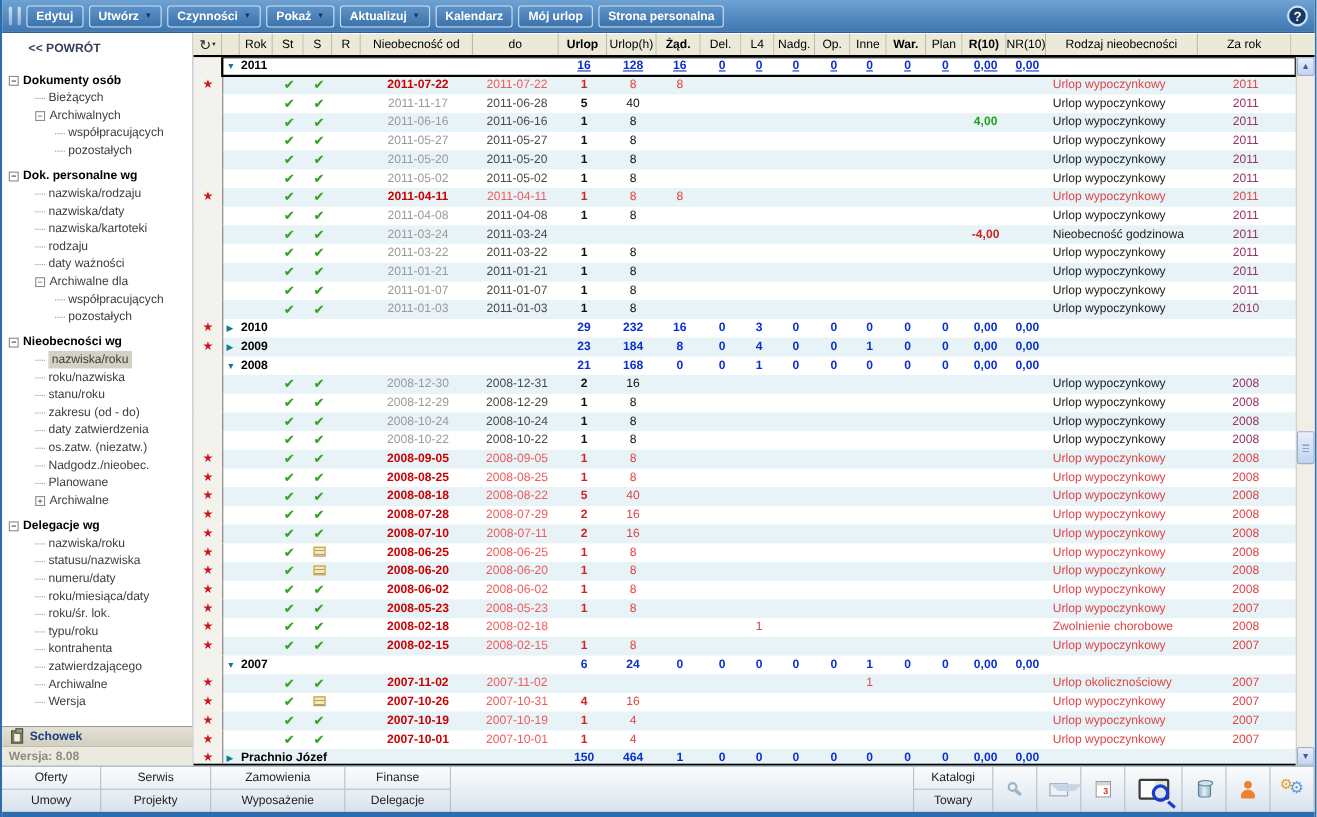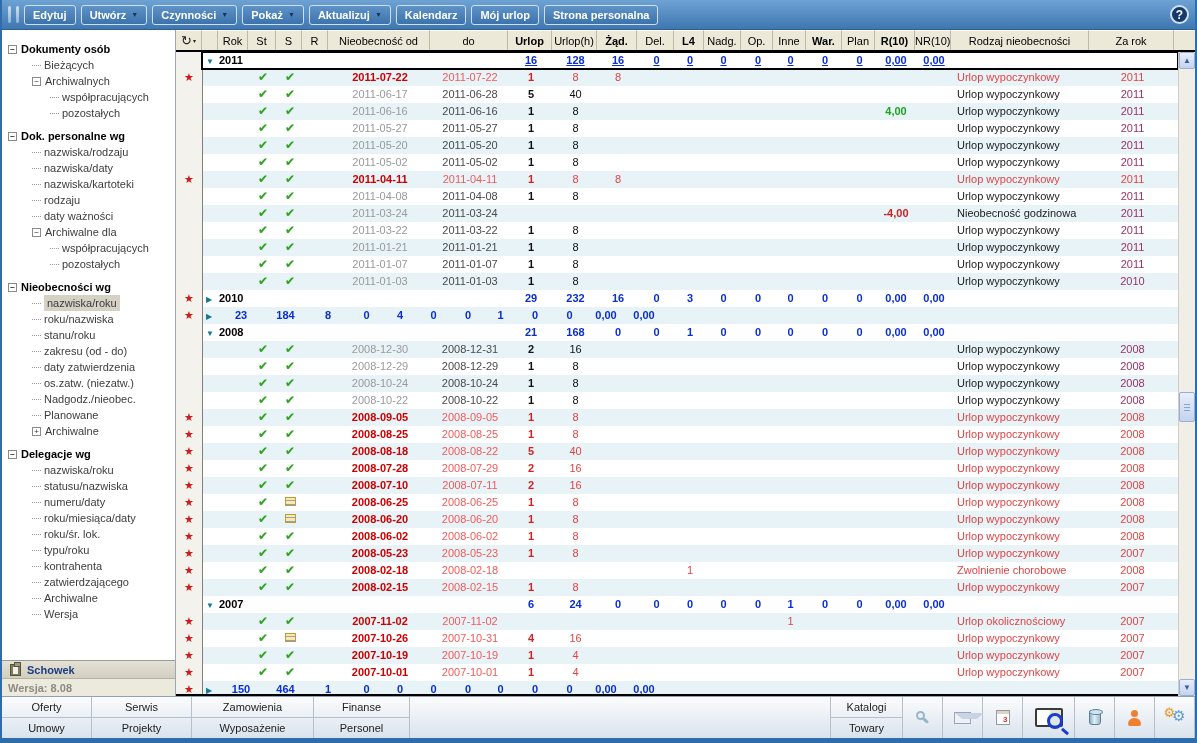--- a/index.html
+++ b/index.html
@@ -202,20 +202,21 @@
             <div style="display: inline-block;">Strona personalna</div>
           </div>
         </span>
       <span class="help-btn">?</span>
     </div>
   </div>
 
   <div class="body">
 
     <div class="sidebar">
+      <div class="back-link">&lt;&lt; POWRÓT</div>
       <div class="tree">
           <div class="tree-item lvl0 section">
             <div class="box">−</div>
             <div class="lbl">Dokumenty osób</div>
           </div>
           <div class="tree-item lvl1">
             <div class="conn"></div>
             <div class="lbl">Bieżących</div>
           </div>
           <div class="tree-item lvl1">
@@ -368,21 +369,21 @@
           <div class="hcell" style="width: 30px;">Rok</div>
           <div class="hcell" style="width: 28px;">St</div>
           <div class="hcell" style="width: 26px;">S</div>
           <div class="hcell" style="width: 26px;">R</div>
           <div class="hcell" style="width: 102px;">Nieobecność od</div>
           <div class="hcell" style="width: 78px;">do</div>
           <div class="hcell hb" style="width: 44px;">Urlop</div>
           <div class="hcell" style="width: 45px;">Urlop(h)</div>
           <div class="hcell hb" style="width: 40px;">Żąd.</div>
           <div class="hcell" style="width: 37px;">Del.</div>
-          <div class="hcell" style="width: 30px; font-weight: bold;">L4</div>
+          <div class="hcell" style="width: 30px;">L4</div>
           <div class="hcell" style="width: 37px;">Nadg.</div>
           <div class="hcell" style="width: 32px;">Op.</div>
           <div class="hcell" style="width: 33px;">Inne</div>
           <div class="hcell" style="width: 36px; font-weight: bold;">War.</div>
           <div class="hcell" style="width: 33px;">Plan</div>
           <div class="hcell hb" style="width: 40px;">R(10)</div>
           <div class="hcell" style="width: 36px;">NR(10)</div>
           <div class="hcell" style="width: 138px;">Rodzaj nieobecności</div>
           <div class="hcell" style="width: 85px;">Za rok</div>
           <div class="hcell hfill"></div>
@@ -442,21 +443,21 @@
               </div>
             </div>
             <div class="grid-row">
               <div class="gut"></div>
               <div class="cells">
                 <div class="cell exp"></div>
                 <div class="cell c-rok" style="width: 30px;"></div>
                 <div class="cell c-st" style="width: 28px;"><div class="chk" style="display: inline-block;">✔</div></div>
                 <div class="cell c-s" style="width: 26px;"><div class="chk" style="display: inline-block;">✔</div></div>
                 <div class="cell c-r" style="width: 26px;"></div>
-                <div class="cell c-od" style="width: 102px;">2011-06-17</div>
+                <div class="cell c-od" style="width: 102px;">2011-11-17</div>
                 <div class="cell c-do" style="width: 78px;">2011-06-28</div>
                 <div class="cell c-urlop" style="width: 44px;">5</div>
                 <div class="cell c-urloph" style="width: 45px;">40</div>
                 <div class="cell c-zad" style="width: 40px;"></div>
                 <div class="cell c-del" style="width: 37px;"></div>
                 <div class="cell c-l4" style="width: 30px;"></div>
                 <div class="cell c-nadg" style="width: 37px;"></div>
                 <div class="cell c-op" style="width: 32px;"></div>
                 <div class="cell c-inne" style="width: 33px;"></div>
                 <div class="cell c-war" style="width: 36px;"></div>
@@ -790,20 +791,21 @@
                 <div class="cell gnum c-zarok" style="width: 85px;"></div>
                 <div class="cell cfill"></div>
               </div>
             </div>
             <div class="grid-row alt">
               <div class="gut">
                 <div class="star">★</div>
               </div>
               <div class="cells">
                 <div class="cell exp"><div class="tri" style="display: inline-block;">▶</div></div>
+                <div class="cell glabel" style="width: 290px;">2009</div>
                 <div class="cell gnum c-urlop" style="width: 44px;">23</div>
                 <div class="cell gnum c-urloph" style="width: 45px;">184</div>
                 <div class="cell gnum c-zad" style="width: 40px;">8</div>
                 <div class="cell gnum c-del" style="width: 37px;">0</div>
                 <div class="cell gnum c-l4" style="width: 30px;">4</div>
                 <div class="cell gnum c-nadg" style="width: 37px;">0</div>
                 <div class="cell gnum c-op" style="width: 32px;">0</div>
                 <div class="cell gnum c-inne" style="width: 33px;">1</div>
                 <div class="cell gnum c-war" style="width: 36px;">0</div>
                 <div class="cell gnum c-plan" style="width: 33px;">0</div>
@@ -1400,20 +1402,21 @@
                 <div class="cell c-zarok" style="width: 85px;">2007</div>
                 <div class="cell cfill"></div>
               </div>
             </div>
             <div class="grid-row alt">
               <div class="gut">
                 <div class="star">★</div>
               </div>
               <div class="cells">
                 <div class="cell exp"><div class="tri" style="display: inline-block;">▶</div></div>
+                <div class="cell glabel" style="width: 290px;">Prachnio Józef</div>
                 <div class="cell gnum c-urlop" style="width: 44px;">150</div>
                 <div class="cell gnum c-urloph" style="width: 45px;">464</div>
                 <div class="cell gnum c-zad" style="width: 40px;">1</div>
                 <div class="cell gnum c-del" style="width: 37px;">0</div>
                 <div class="cell gnum c-l4" style="width: 30px;">0</div>
                 <div class="cell gnum c-nadg" style="width: 37px;">0</div>
                 <div class="cell gnum c-op" style="width: 32px;">0</div>
                 <div class="cell gnum c-inne" style="width: 33px;">0</div>
                 <div class="cell gnum c-war" style="width: 36px;">0</div>
                 <div class="cell gnum c-plan" style="width: 33px;">0</div>
@@ -1439,21 +1442,21 @@
 
   <div class="bottombar">
     <div class="bb-menu">
         <div class="bb-menu-cell">Oferty</div>
         <div class="bb-menu-cell">Serwis</div>
         <div class="bb-menu-cell">Zamowienia</div>
         <div class="bb-menu-cell">Finanse</div>
         <div class="bb-menu-cell">Umowy</div>
         <div class="bb-menu-cell">Projekty</div>
         <div class="bb-menu-cell">Wyposażenie</div>
-        <div class="bb-menu-cell">Personel</div>
+        <div class="bb-menu-cell">Delegacje</div>
       </div>
     <div class="bb-spacer"></div>
     <div class="bb-right-menu">
         <div class="bb-menu-cell" style="border-bottom: 1px solid rgb(181, 192, 204);">Katalogi</div>
         <div class="bb-menu-cell" style="border-bottom: none;">Towary</div>
       </div>
     <span style="display:flex;">
         <div class="bb-icon">
           <div class="ic ic-search" style="display: inline-block;"></div>
         </div>

